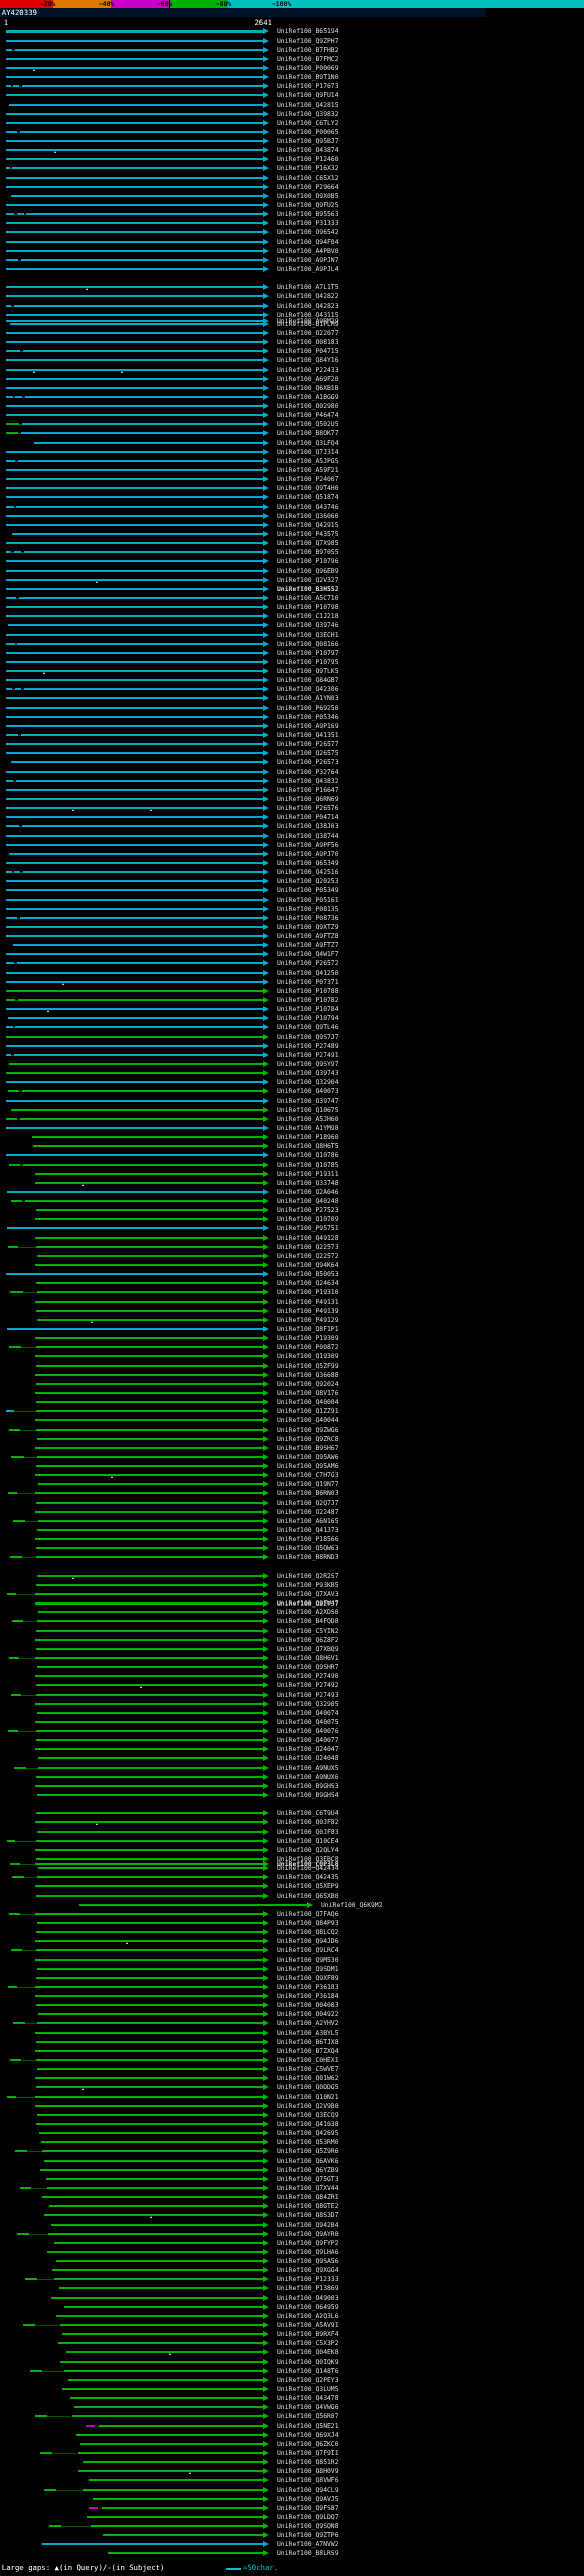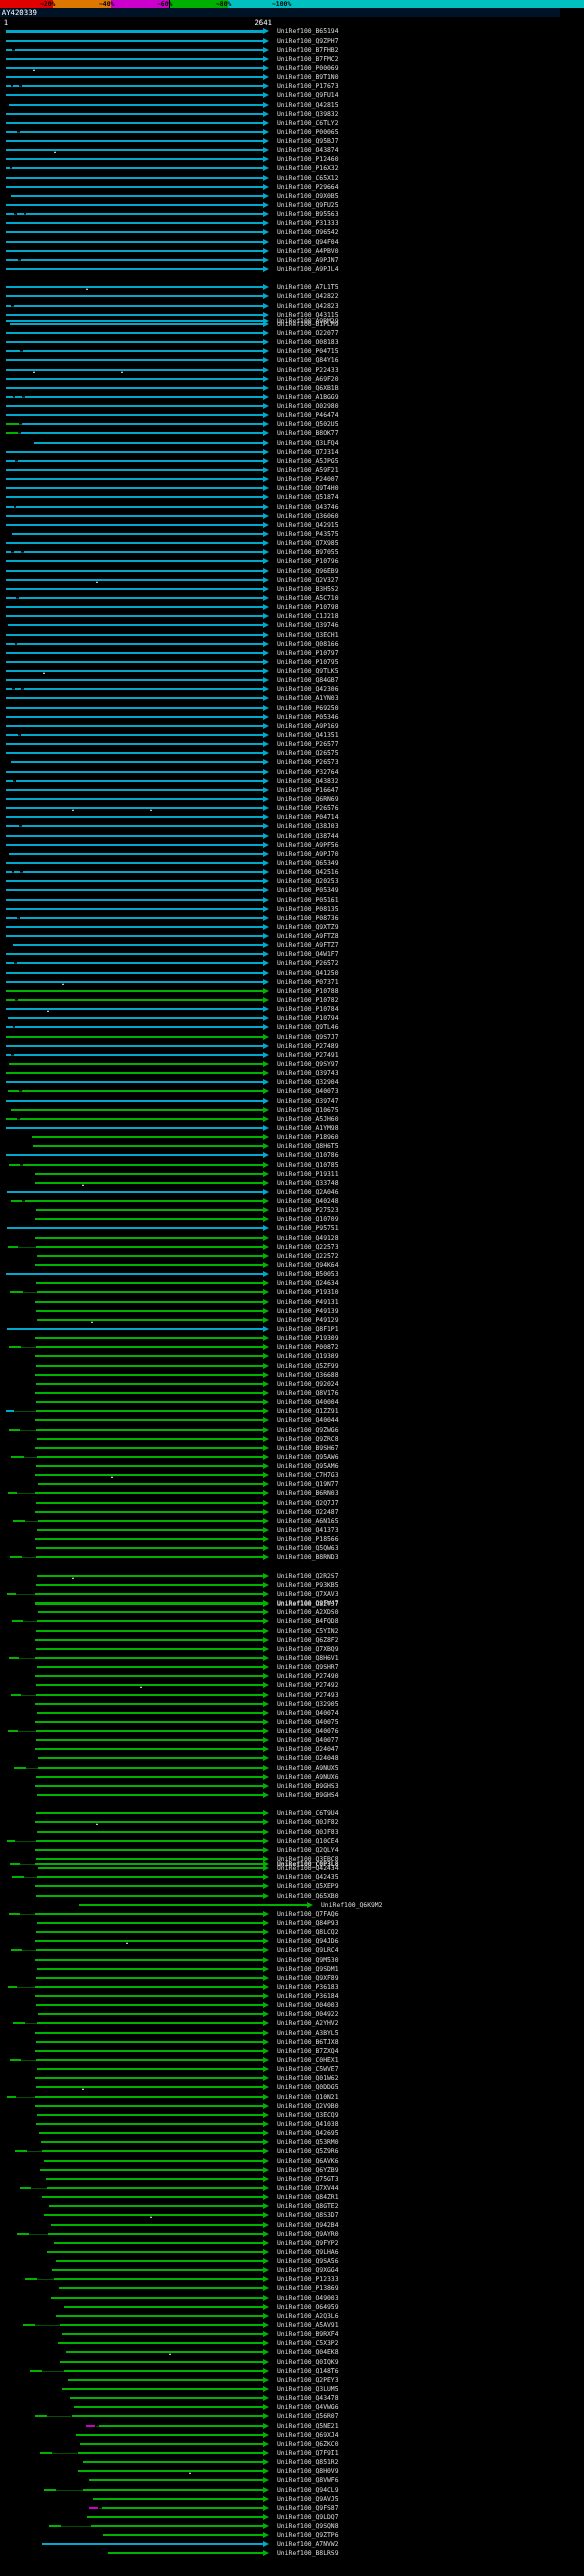--- a/index.html
+++ b/index.html
@@ -1,21 +1,21 @@
 <!DOCTYPE html>
 <html style="font-size:14.6px"><head>
 <meta charset="utf-8">
 <style>
   html,body{margin:0;padding:0;background:#000;}
   #screen{position:relative;width:585px;height:2576px;background:#000;overflow:hidden;
           font-family:"DejaVu Sans Mono",monospace;}
   #legend{position:absolute;top:0;left:0;width:585px;height:8.2px;background:#000;}
   .lseg{position:absolute;top:0;height:8.2px;}
   .llab{position:absolute;top:0.9px;font-size:6.4px;line-height:6.4px;color:#000;font-weight:bold;}
-  #titlebar{position:absolute;top:8.2px;left:0;width:560px;height:9.1px;background:#001226;}
+  #titlebar{position:absolute;top:8.2px;left:0;width:486px;height:9.1px;background:#001226;}
   #titlebar span{position:absolute;left:1.8px;top:0.9px;color:#ffffff;font-size:7.3px;line-height:7.3px;}
   #ruler{position:absolute;top:17.4px;left:0;width:585px;height:10px;color:#ffffff;font-size:7.3px;}
   .rl{position:absolute;left:3.7px;top:0.9px;}
   .rr{position:absolute;left:0;top:0.9px;width:272px;text-align:right;}
   #hits{position:absolute;top:0;left:0;width:585px;height:2576px;}
   .row{position:absolute;left:0;width:585px;height:9.1px;}
   .seg{position:absolute;top:2.7px;height:2.7px;}
   .gapline{position:absolute;top:3.7px;height:0.9px;opacity:0.45;}
   .arrow{position:absolute;top:0.9px;width:0;height:0;
          border-top:3.7px solid transparent;border-bottom:3.7px solid transparent;border-left:6.4px solid #0ff;}
@@ -395,21 +395,21 @@
         <div class="seg" style="left: 6.4px; width: 257px; background: rgb(0, 168, 204);"></div>
         <div class="arrow" style="left: 263px; border-left-color: rgb(0, 168, 204);"></div>
         <div class="lbl">UniRef100_Q96EB9</div>
       </div>
       <div class="row" style="top: 576px;">
         <div class="seg" style="left: 6.4px; width: 257px; background: rgb(0, 168, 204);"></div>
         <div class="arrow" style="left: 263px; border-left-color: rgb(0, 168, 204);"></div>
         <div class="qgap" style="left: 96px;"></div>
         <div class="lbl">UniRef100_Q2V327</div>
       </div>
-      <div class="row" style="top: 585px;">
+      <div class="row" style="top: 585px; font-weight: bold;">
         <div class="seg" style="left: 6.4px; width: 257px; background: rgb(0, 168, 204);"></div>
         <div class="arrow" style="left: 263px; border-left-color: rgb(0, 168, 204);"></div>
         <div class="lbl">UniRef100_B3H5S2</div>
       </div>
       <div class="row" style="top: 594px;">
         <div class="seg" style="left: 6.4px; width: 9.8px; background: rgb(0, 168, 204);"></div>
         <div class="gapline" style="left: 16px; width: 2.9px; background: rgb(0, 168, 204);"></div>
         <div class="seg" style="left: 19px; width: 244px; background: rgb(0, 168, 204);"></div>
         <div class="arrow" style="left: 263px; border-left-color: rgb(0, 168, 204);"></div>
         <div class="lbl">UniRef100_A5C710</div>
@@ -1601,15 +1601,20 @@
         <div class="arrow" style="left: 263px; border-left-color: rgb(0, 168, 204);"></div>
         <div class="lbl">UniRef100_A7NVW2</div>
       </div>
       <div class="row" style="top: 2549px;">
         <div class="seg" style="left: 108px; width: 155px; background: rgb(0, 179, 0);"></div>
         <div class="arrow" style="left: 263px; border-left-color: rgb(0, 179, 0);"></div>
         <div class="lbl">UniRef100_B8LRS9</div>
       </div>
     </div>
 
+  <div id="footer">
+    <span class="gaps">Large gaps: ▲(in Query)/-(in Subject)</span>
+    <span class="scalebar"></span>
+    <span class="scaletext">=50char.</span>
+  </div>
 
 </div>
 
 
 </body></html>

